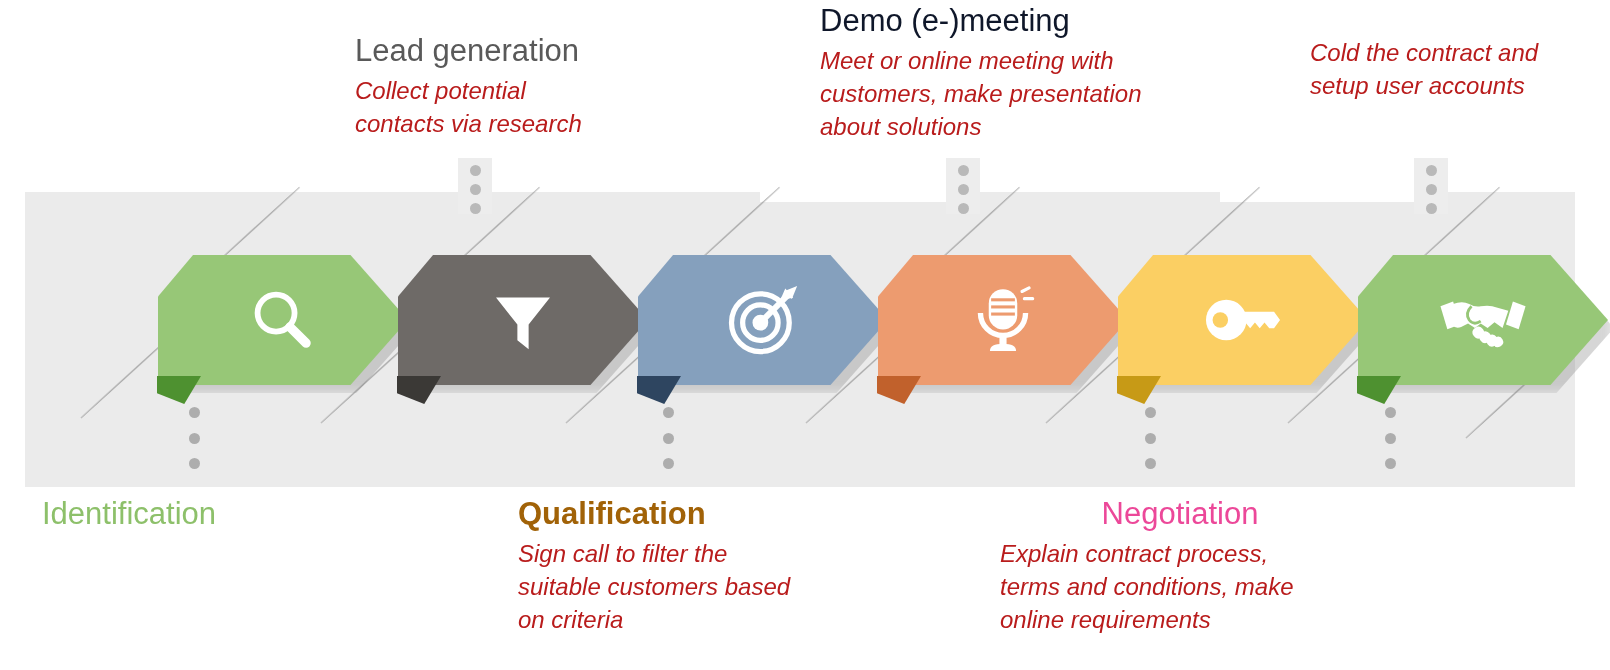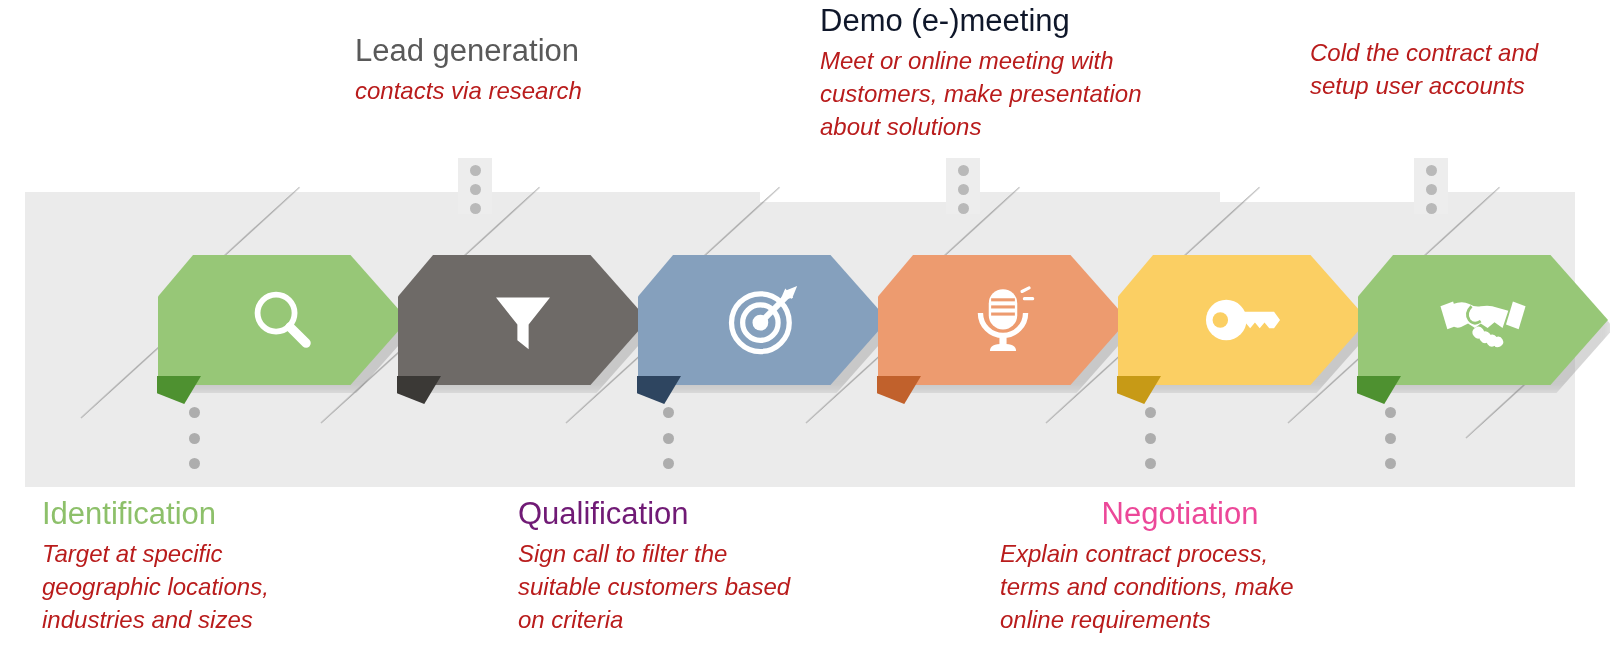--- a/index.html
+++ b/index.html
@@ -101,21 +101,21 @@
     font-size:24px;
     line-height:33px;
     color:#b91c1c;
     font-style:italic;
     margin-top:4px;
   }
   .cap-desc span{display:block;white-space:nowrap;}
 
   .t-dark{color:#595959;}
   .t-green{color:#8dc06a;}
-  .t-blue{color:#701a75;}
+  .t-blue{color:#a16207;font-weight:bold;}
   .t-orange{color:#0f172a;}
   .t-yellow{color:#ec4899;text-align:center;}
   .t-bluegray{color:#6d8bb0;}
 </style>
 </head>
 <body>
 
 <div class="stage">
 
   <div class="band">
@@ -268,20 +268,21 @@
   </div>
   <div class="dots-plain" style="left:1363px;top:407px;">
     <div class="dot"></div>
     <div class="dot"></div>
     <div class="dot"></div>
   </div>
 
   <div class="cap" style="left:345px;top:32px;width:320px;">
     <div class="cap-title t-dark">Lead generation</div>
     <div class="cap-desc">
+      <span>Collect potential</span>
       <span>contacts via research</span>
     </div>
   </div>
 
   <div class="cap" style="left:810px;top:2px;width:400px;">
     <div class="cap-title t-orange">Demo (e-)meeting</div>
     <div class="cap-desc">
       <span>Meet or online meeting with</span>
       <span>customers, make presentation</span>
       <span>about solutions</span>
@@ -290,25 +291,20 @@
 
   <div class="cap" style="left:1300px;top:32px;width:310px;">
     <div class="cap-desc">
       <span>Cold the contract and</span>
       <span>setup user accounts</span>
     </div>
   </div>
 
   <div class="cap" style="left:32px;top:495px;width:330px;">
     <div class="cap-title t-green">Identification</div>
-    <div class="cap-desc">
-      <span>Target at specific</span>
-      <span>geographic locations,</span>
-      <span>industries and sizes</span>
-    </div>
   </div>
 
   <div class="cap" style="left:508px;top:495px;width:340px;">
     <div class="cap-title t-blue">Qualification</div>
     <div class="cap-desc">
       <span>Sign call to filter the</span>
       <span>suitable customers based</span>
       <span>on criteria</span>
     </div>
   </div>

